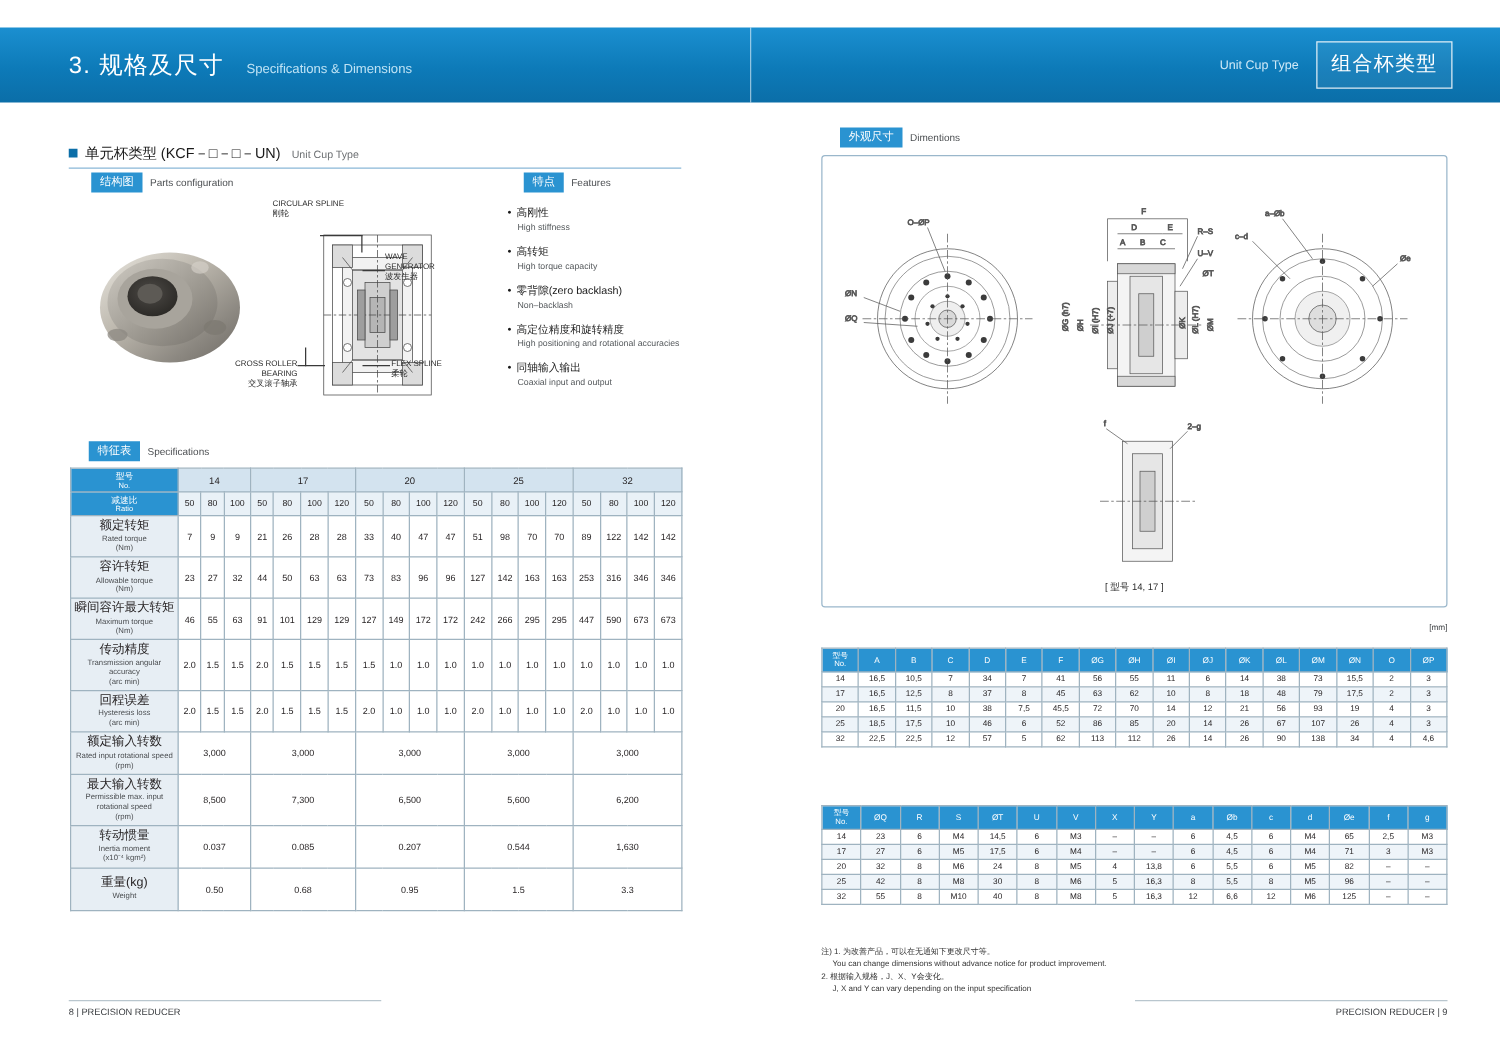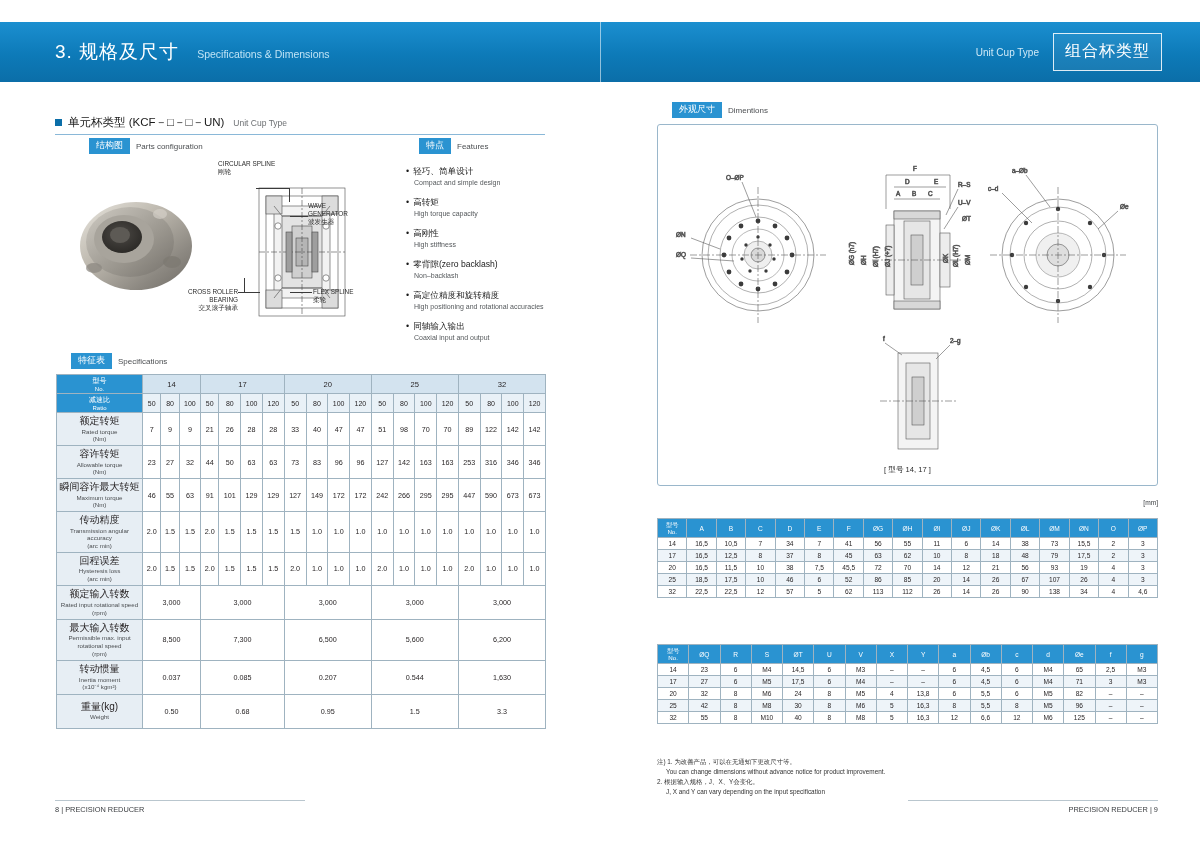--- a/index.html
+++ b/index.html
@@ -52,21 +52,21 @@
   .sec-title .t-en { font-size:8.5px; color:#6d7073; margin-left:3px; }
 
   
   .tag {
     display:inline-block; background:#2a93d1; color:#fff;
     font-size:9px; padding:3px 7px 4px; line-height:1;margin-left:15px;
   }
   .tag-row { display:flex; align-items:center; gap:6px; }
   .tag-en { font-size:8px; color:#4c4f52; }
 
-  .parts-tag { position:absolute; left:74px; top:138px; }
+  .parts-tag { position:absolute; left:58px; top:138px; }
   .feat-tag  { position:absolute; left:404px; top:138px; }
   .spec-tag  { position:absolute; left:56px; top:353px; }
   .dim-tag   { position:absolute; left:657px; top:102px; }
 
   
   .parts-art { position:absolute; left:58px; top:160px; width:335px; height:185px; }
   .render-shape { position:absolute; left:6px; top:24px; width:140px; height:120px; }
 
   .cad { position:absolute; left:168px; top:6px; width:160px; height:175px; }
 
@@ -257,30 +257,26 @@
   <div class="lead" style="left:231px; top:28px; width:1px; height:14px;"></div>
   <div class="lead" style="left:232px; top:56px; width:18px; height:1px;"></div>
   <div class="lead" style="left:232px; top:132px; width:22px; height:1px;"></div>
   <div class="lead" style="left:180px; top:132px; width:22px; height:1px;"></div>
   <div class="lead" style="left:186px; top:118px; width:1px; height:15px;"></div>
 </div>
 
 <div class="features">
   <ul>
     <li>
-      <span class="f-cn">轻巧、简单设计</span>
-      <span class="f-en">Compact and simple design</span>
+      <span class="f-cn">高刚性</span>
+      <span class="f-en">High stiffness</span>
     </li>
     <li>
       <span class="f-cn">高转矩</span>
       <span class="f-en">High torque capacity</span>
-    </li>
-    <li>
-      <span class="f-cn">高刚性</span>
-      <span class="f-en">High stiffness</span>
     </li>
     <li>
       <span class="f-cn">零背隙(zero backlash)</span>
       <span class="f-en">Non–backlash</span>
     </li>
     <li>
       <span class="f-cn">高定位精度和旋转精度</span>
       <span class="f-en">High positioning and rotational accuracies</span>
     </li>
     <li>

